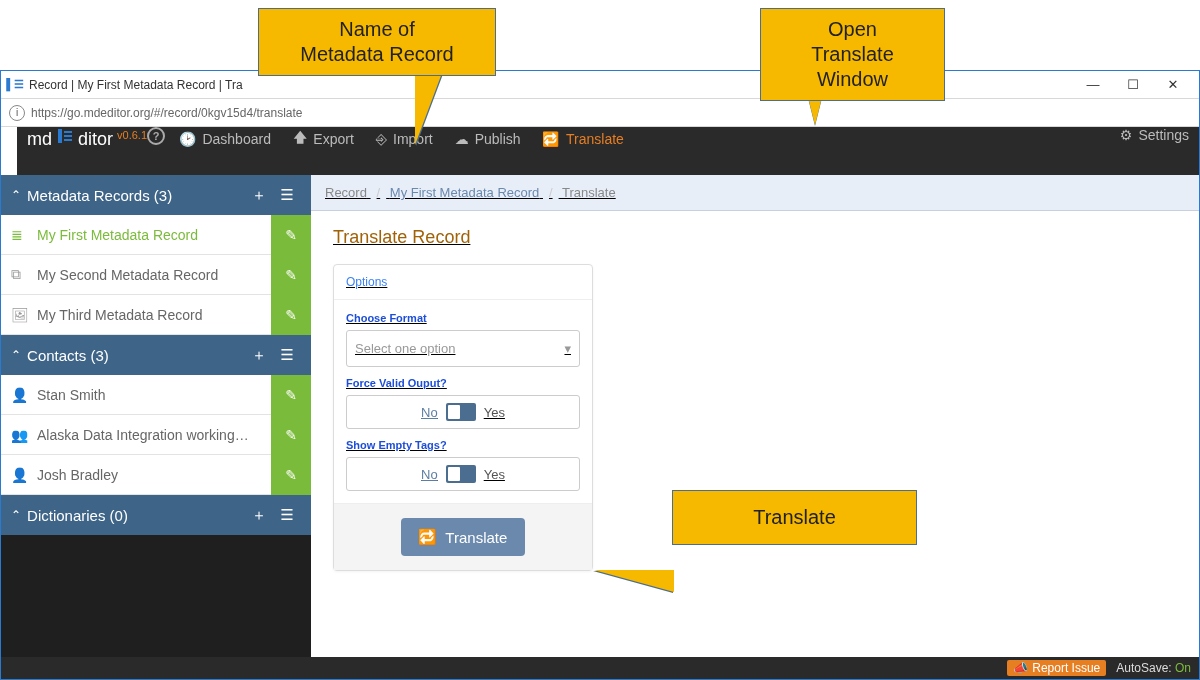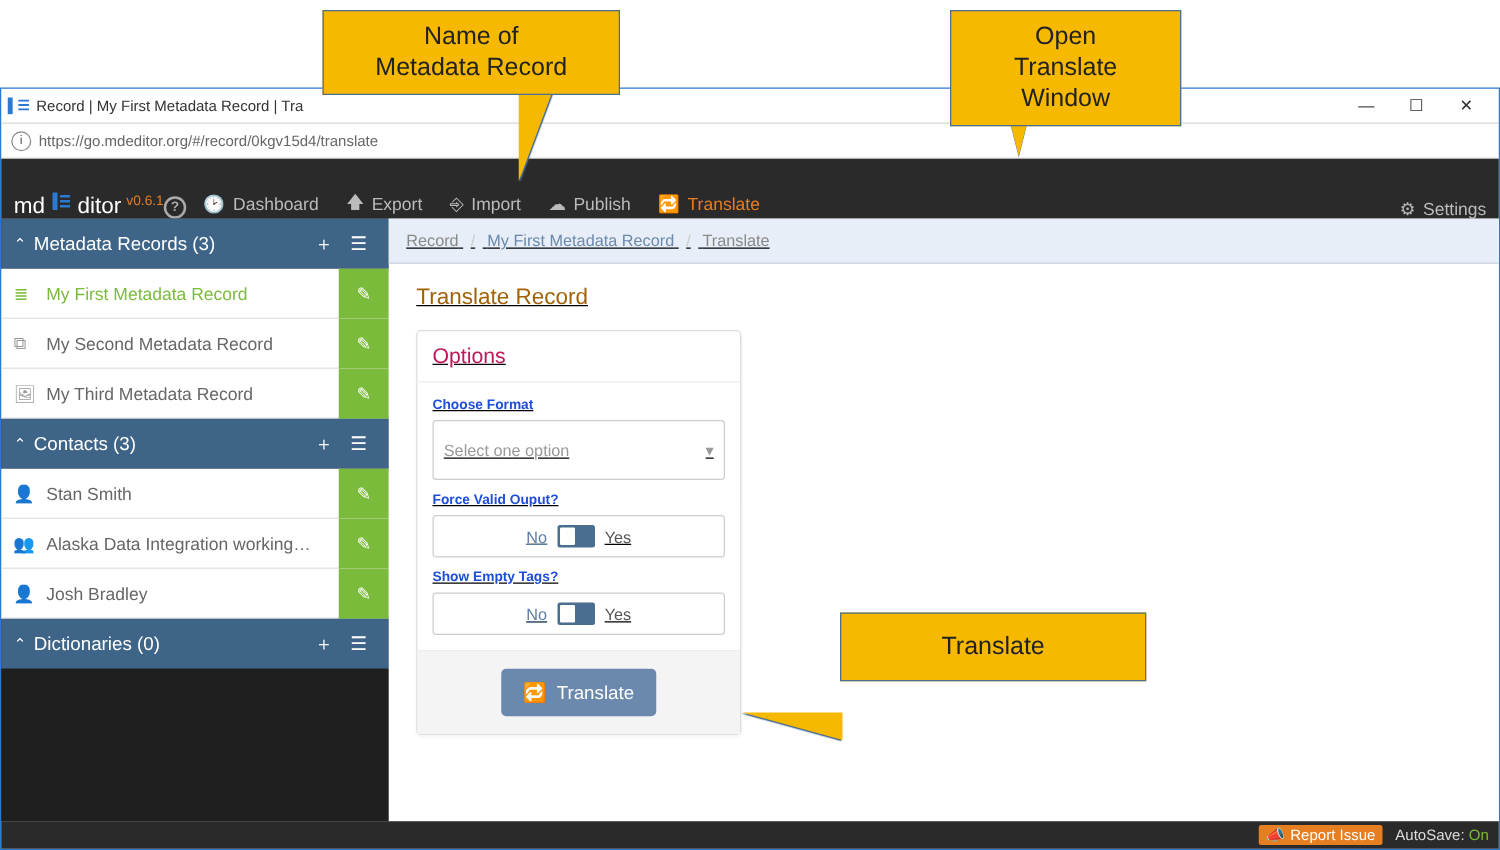--- a/index.html
+++ b/index.html
@@ -9,21 +9,21 @@
   .window { position: absolute; top: 70px; left: 0; width: 1200px; height: 610px; border: 1px solid #2a7ad1; background: #fff; }
   .titlebar { height: 28px; display: flex; align-items: center; padding: 0 6px; border-bottom: 1px solid #d8d8d8; font-size: 12px; color: #333; }
   .titlebar .favicon { width: 16px; height: 16px; margin-right: 6px; display: inline-flex; align-items: center; justify-content: center; color: #2a7ad1; font-weight: bold; font-size: 11px; }
   .titlebar .spacer { flex: 1; }
   .titlebar .win-btn { width: 40px; height: 24px; display: inline-flex; align-items: center; justify-content: center; font-size: 13px; color: #333; }
   .addrbar { height: 28px; display: flex; align-items: center; padding: 0 8px; border-bottom: 1px solid #d8d8d8; font-size: 12px; color: #666; }
   .addrbar .info-icon { width: 16px; height: 16px; border: 1px solid #888; border-radius: 50%; display: inline-flex; align-items: center; justify-content: center; font-size: 10px; margin-right: 6px; color: #555; }
   
   .app { position: absolute; top: 56px; left: 0; right: 0; bottom: 0; display: flex; flex-direction: column; }
   
-  .topnav { height: 48px; background: #2a2a2a; color: #ddd; display: flex; align-items: flex-end; padding: 0 10px; flex-shrink: 0; }
+  .topnav { height: 48px; background: #2a2a2a; color: #ddd; display: flex; align-items: flex-start; padding: 0 10px; flex-shrink: 0; margin-left: 16px; }
   .brand { display: flex; align-items: baseline; gap: 4px; font-size: 18px; }
   .brand .md { color: #fff; }
   .brand .logo { display:inline-flex; align-items:center; }
   .brand .ditor { color: #fff; }
   .brand .ver { color: #e67e22; font-size: 11px; position: relative; top: -6px; }
   .topnav .help-icon { margin-left: auto; margin-right: 14px; color: #aaa; width: 18px; height: 18px; border: 2px solid #aaa; border-radius: 50%; display:inline-flex; align-items:center; justify-content:center; font-size:11px; font-weight:bold;}
   .topnav .nav-items { display: flex; align-items: center; gap: 22px; }
   .topnav .nav-item { color: #bbb; font-size: 14px; display: flex; align-items: center; gap: 6px; }
   .topnav .nav-item.active { color: #e67e22; }
   .topnav .nav-spacer { flex: 1; }
@@ -43,25 +43,25 @@
   .side-item .edit-btn { width: 40px; height: 40px; margin-right: -10px; background: #7bbb3b; color: #fff; display: inline-flex; align-items: center; justify-content: center; }
   .sidebar-fill { flex: 1; background: #1f1f1f; }
   
   .main { flex: 1; display: flex; flex-direction: column; background: #fff; text-decoration: underline; }
   .breadcrumb { background: #e8eef8; border-bottom: 1px solid #c7d0df; padding: 10px 14px; font-size: 13px; color: #888; }
   .breadcrumb .crumb-link { color: #6a89ad; }
   .breadcrumb .sep { color: #ccc; margin: 0 6px; }
   .page { flex:1; padding: 16px 22px; overflow: auto; }
   .page h1 { font-size: 18px; font-weight: 400; color: #a16207; margin-bottom: 16px; }
   .panel { width: 260px; border: 1px solid #ddd; border-radius: 4px; background: #fff; box-shadow: 0 1px 3px rgba(0,0,0,0.05);}
-  .panel-head { padding: 10px 12px; color: #be185d; font-size: 17px; border-bottom: 1px solid #eee; }
+  .panel-head { padding: 10px 12px; color: #3b82f6; font-size: 12px; border-bottom: 1px solid #eee; }
   .panel-body { padding: 12px; }
   .field-label { font-size: 11px; font-weight: bold; color: #1d4ed8; margin-bottom: 6px; margin-top: 10px; }
   .field-label:first-child { margin-top: 0; }
-  .select { border: 1px solid #ccc; border-radius: 3px; height: 48px; display: flex; align-items: center; padding: 0 8px; color: #999; font-size: 13px; justify-content: space-between; }
+  .select { border: 1px solid #ccc; border-radius: 3px; height: 37px; display: flex; align-items: center; padding: 0 8px; color: #999; font-size: 13px; justify-content: space-between; }
   .toggle-row { border: 1px solid #ccc; border-radius: 3px; height: 34px; display: flex; align-items: center; padding: 0 8px; gap: 8px; font-size: 13px; justify-content: center; }
   .toggle-row .no { color: #5d7ea3; text-decoration: underline; }
   .toggle-switch { width: 30px; height: 18px; background: #4a6d90; border-radius: 2px; position: relative; }
   .toggle-switch::after { content:""; position:absolute; left:2px; top:2px; width:12px; height:14px; background:#fff; border-radius:1px;}
   .toggle-row .yes { color: #555; }
   .panel-footer { background: #f4f4f4; padding: 14px; text-align: center; border-top: 1px solid #eee;}
   .btn-translate { background: #6a89ad; color: #fff; border: none; border-radius: 4px; padding: 10px 18px; font-size: 15px; display: inline-flex; align-items: center; gap: 8px;}
   
   .statusbar { height: 22px; background: #2a2a2a; color: #ddd; display: flex; align-items: center; padding: 0 8px; font-size: 12px; flex-shrink:0; }
   .statusbar .s-spacer { flex:1; }

